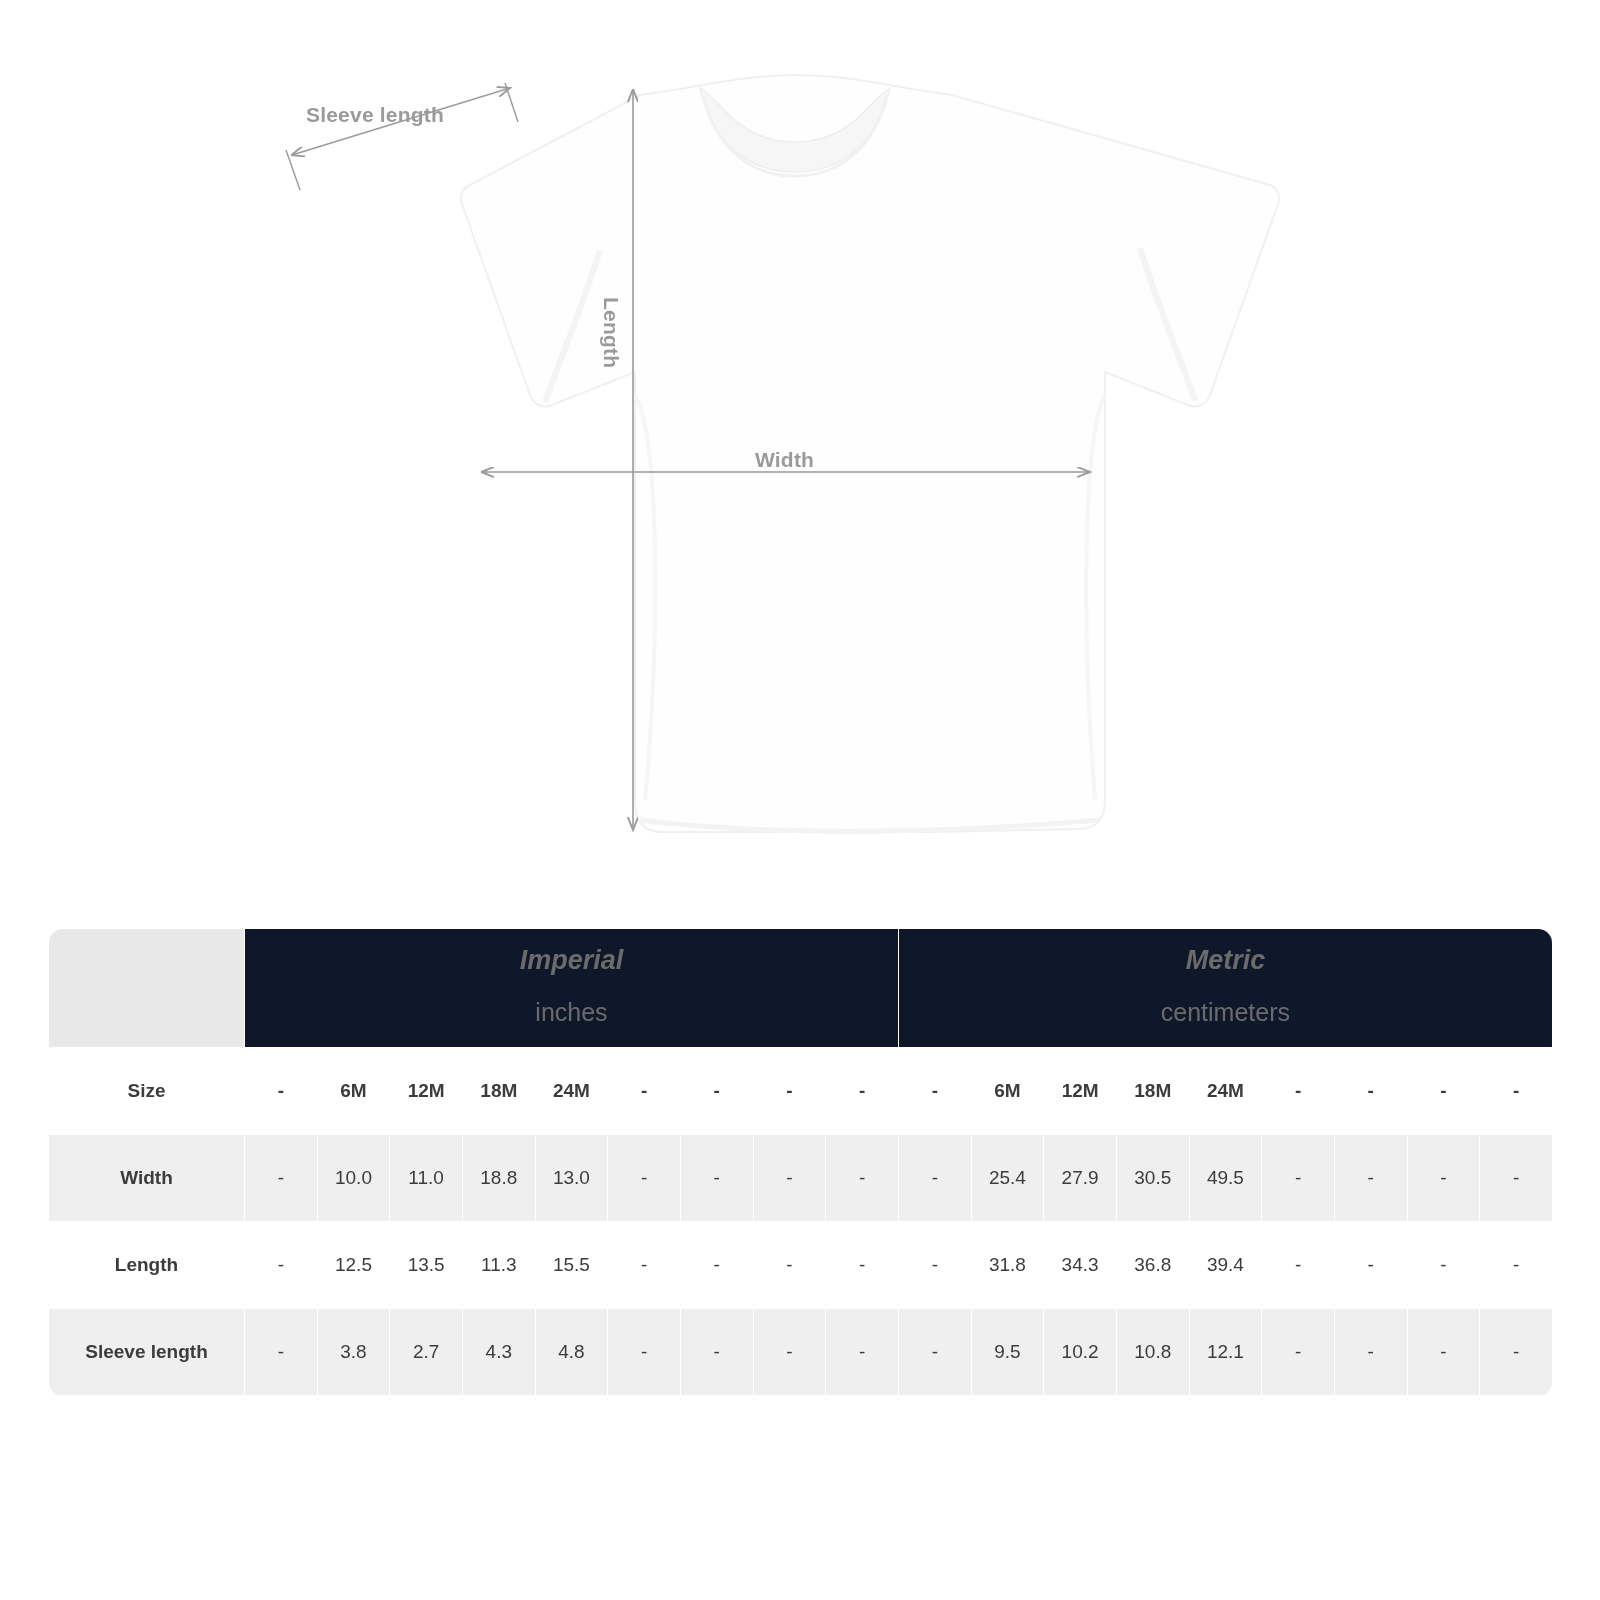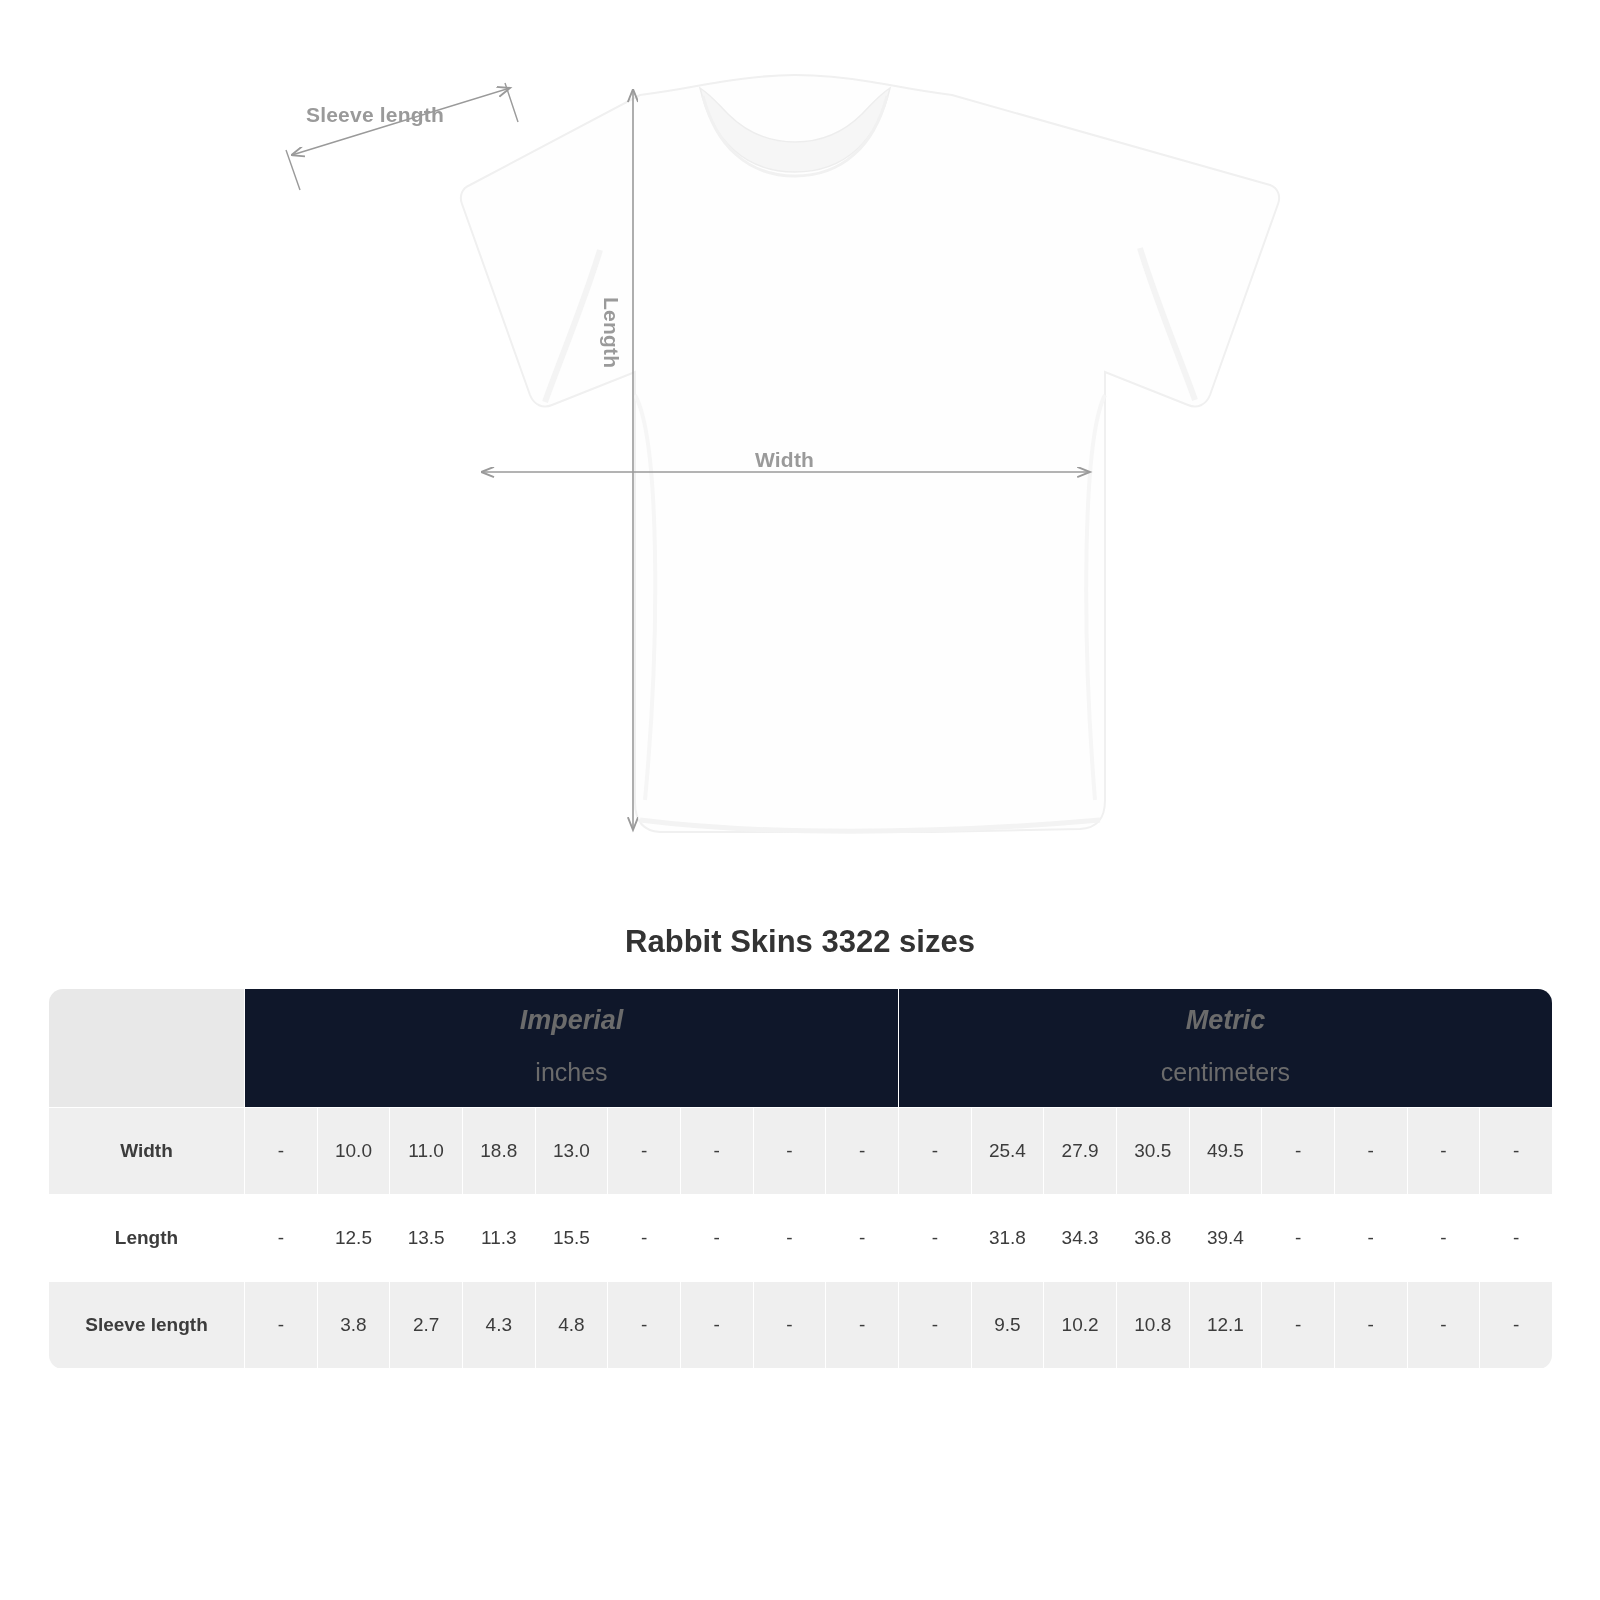--- a/index.html
+++ b/index.html
@@ -191,21 +191,20 @@
       <line x1="482" y1="472" x2="1090" y2="472" stroke="#9a9a9a" stroke-width="1.6" marker-start="url(#arrowStart)" marker-end="url(#arrowEnd)"></line>
     </g>
   </svg>
 
   <div class="dim-label sleeve">Sleeve length</div>
   <div class="dim-label length">Length</div>
   <div class="dim-label width">Width</div>
 </div>
 
 <div class="title-block">
-  <h1 class="chart-title">Rabbit Skins 3322 sizes</h1>
 </div>
 
 <div class="table-wrap">
   <table class="size-table">
     <colgroup>
       <col style="width:196px">
       <col span="18" style="width:72.66px">
     </colgroup>
     <thead>
       <tr class="unit-head">
@@ -214,20 +213,41 @@
           <div class="system">Imperial</div>
           <div class="unit">inches</div>
         </td>
         <td colspan="9">
           <div class="system">Metric</div>
           <div class="unit">centimeters</div>
         </td>
       </tr>
     </thead>
     <tbody>
+      <tr class="odd sizes">
+        <td class="rowhead">Size</td>
+        <td>-</td>
+        <td>6M</td>
+        <td>12M</td>
+        <td>18M</td>
+        <td>24M</td>
+        <td>-</td>
+        <td>-</td>
+        <td>-</td>
+        <td>-</td>
+        <td>-</td>
+        <td>6M</td>
+        <td>12M</td>
+        <td>18M</td>
+        <td>24M</td>
+        <td>-</td>
+        <td>-</td>
+        <td>-</td>
+        <td>-</td>
+      </tr>
       <tr class="even">
         <td class="rowhead">Width</td>
         <td>-</td>
         <td>10.0</td>
         <td>11.0</td>
         <td>18.8</td>
         <td>13.0</td>
         <td>-</td>
         <td>-</td>
         <td>-</td>

